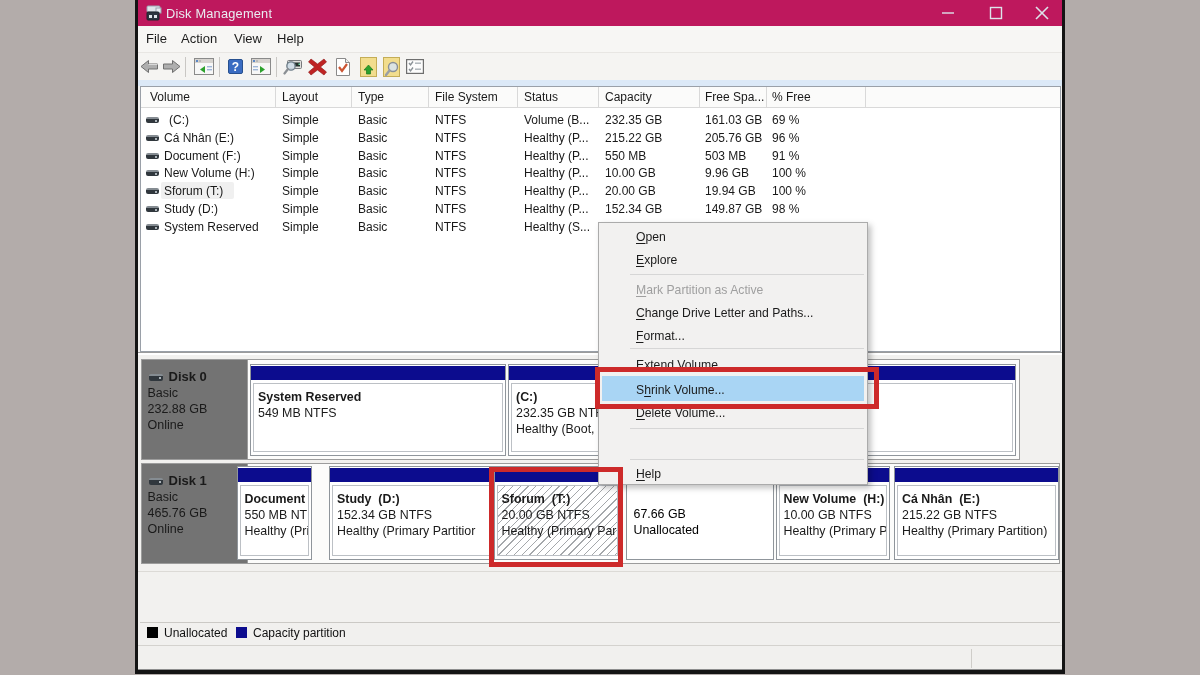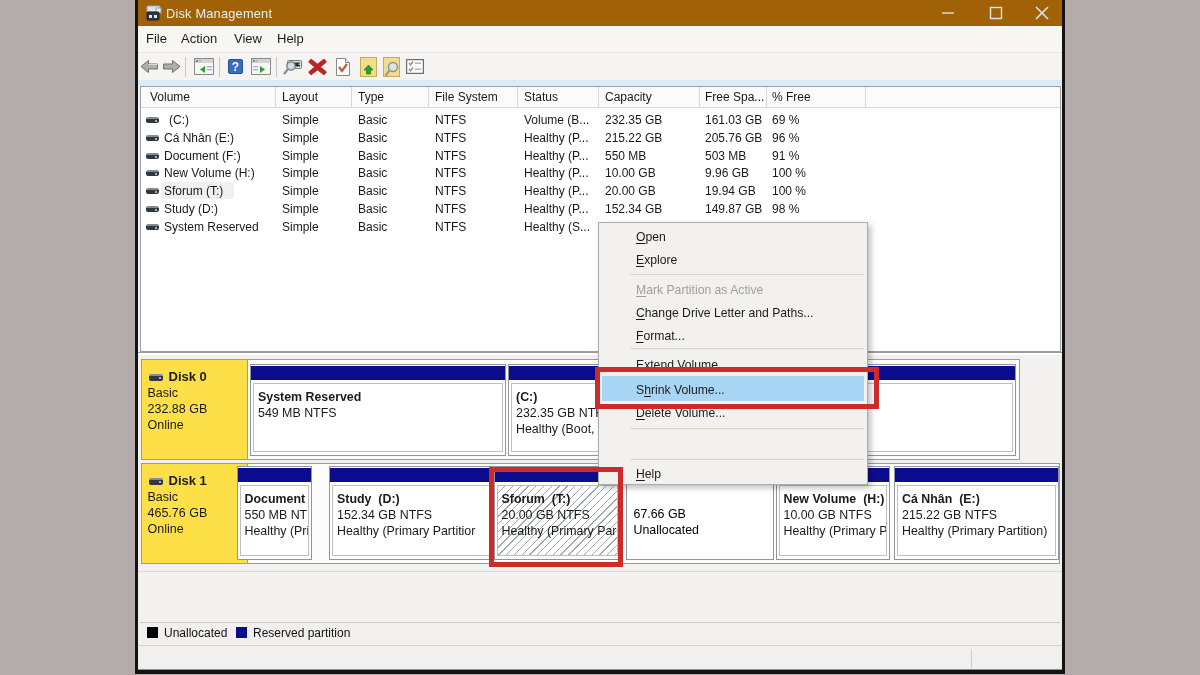--- a/index.html
+++ b/index.html
@@ -2,21 +2,21 @@
 <html><head><meta charset="utf-8">
 <style>
   html,body{margin:0;padding:0;}
   *{box-sizing:border-box;}
   .stage{position:relative;width:1200px;height:675px;background:#b3acaa;overflow:hidden;
          font-family:"Liberation Sans",sans-serif;}
   .win{position:absolute;left:135px;top:0;width:930px;height:674px;background:#f2f1ef;
        border-left:3px solid #141414;border-right:3px solid #141414;}
   .abs{position:absolute;}
   
-  .tb{position:absolute;left:0;top:0;width:924px;height:26px;background:#a16207;}
+  .tb{position:absolute;left:0;top:0;width:924px;height:26px;background:#be185d;}
   .tb .title{position:absolute;left:28px;top:6px;font-size:12.8px;color:#e9edf2;letter-spacing:.2px;}
   
   .mb{position:absolute;left:0;top:26px;width:924px;height:26px;background:#f7f6f4;font-size:13px;color:#1c1c1c;}
   .mb span{position:absolute;top:5px;}
   
   .tlb{position:absolute;left:0;top:52px;width:924px;height:28px;background:#f5f4f2;border-top:1px solid #e8e6e3;}
   .tsep{position:absolute;top:4px;width:1px;height:20px;background:#c9c7c4;}
   .bluestrip{position:absolute;left:0;top:80px;width:924px;height:6px;background:#dce9f7;}
   
   .panel{position:absolute;left:2px;top:86px;width:921px;height:266px;background:#fff;border:1px solid #9aa0a8;}
@@ -27,21 +27,21 @@
   .row span{position:absolute;top:2px;white-space:nowrap;}
   .dico{position:absolute;left:5px;top:6px;width:13px;height:6px;border-radius:2px;
         background:linear-gradient(#858c92 0 2px,#30373d 2px 100%);}
   .dico:after{content:"";position:absolute;right:2px;top:3px;width:2px;height:2px;background:#aab2b8;}
   
   .split{position:absolute;left:0;top:352px;width:924px;height:3px;background:#fff;border-top:1px solid #9b9b9b;}
   .lower{position:absolute;left:0;top:355px;width:924px;height:315px;background:#f2f1ef;}
   .hline571{position:absolute;left:0;top:216px;width:924px;height:1px;background:#dcdad6;}
   
   .drow{position:absolute;background:#fcfcfb;border:1px solid #9c9c9c;}
-  .dinfo{position:absolute;left:0;top:0;bottom:0;width:106px;background:#fde047;border-right:1px solid #9c9c9c;
+  .dinfo{position:absolute;left:0;top:0;bottom:0;width:106px;background:#737373;border-right:1px solid #9c9c9c;
          font-size:12.5px;color:#1a1a1a;}
   .dinfo .l{position:absolute;left:6px;white-space:nowrap;}
   .dinfo b{font-size:13px;}
   .blk{position:absolute;top:2px;bottom:3px;background:#fff;border:1px solid #8f959b;overflow:hidden;}
   .strip{position:absolute;left:0;top:1px;right:0;height:14px;background:#0c0c8e;}
   .stripk{position:absolute;left:0;top:1px;right:0;height:14px;background:#000;}
   .inner{position:absolute;left:2px;right:2px;top:18px;bottom:3px;border:1px solid #bcc0c5;overflow:hidden;}
   .inner .t{position:absolute;left:4px;white-space:nowrap;font-size:12.4px;color:#1a1a1a;}
   .inner .t b{font-size:12.4px;}
   .hatch .inner{background:repeating-linear-gradient(135deg,rgba(255,255,255,0) 0 4.6px,#a5a8ab 4.6px 5.5px);}
@@ -347,21 +347,21 @@
             <div class="t" style="top:22px">215.22 GB NTFS</div>
             <div class="t" style="top:38px">Healthy (Primary Partition)</div>
           </div>
         </div>
       </div>
 
       <div class="legend">
         <div class="sq" style="left:7px;background:#000"></div>
         <span class="abs" style="left:24px;top:3px">Unallocated</span>
         <div class="sq" style="left:96px;background:#0c0c8e"></div>
-        <span class="abs" style="left:113px;top:3px">Reserved partition</span>
+        <span class="abs" style="left:113px;top:3px">Capacity partition</span>
       </div>
       <div class="status">
           <i style="left:833px"></i>
         </div>
       <div class="botbor"></div>
     </div>
   </div>
 
   <div class="ctx">
     <div class="mhl"></div>

